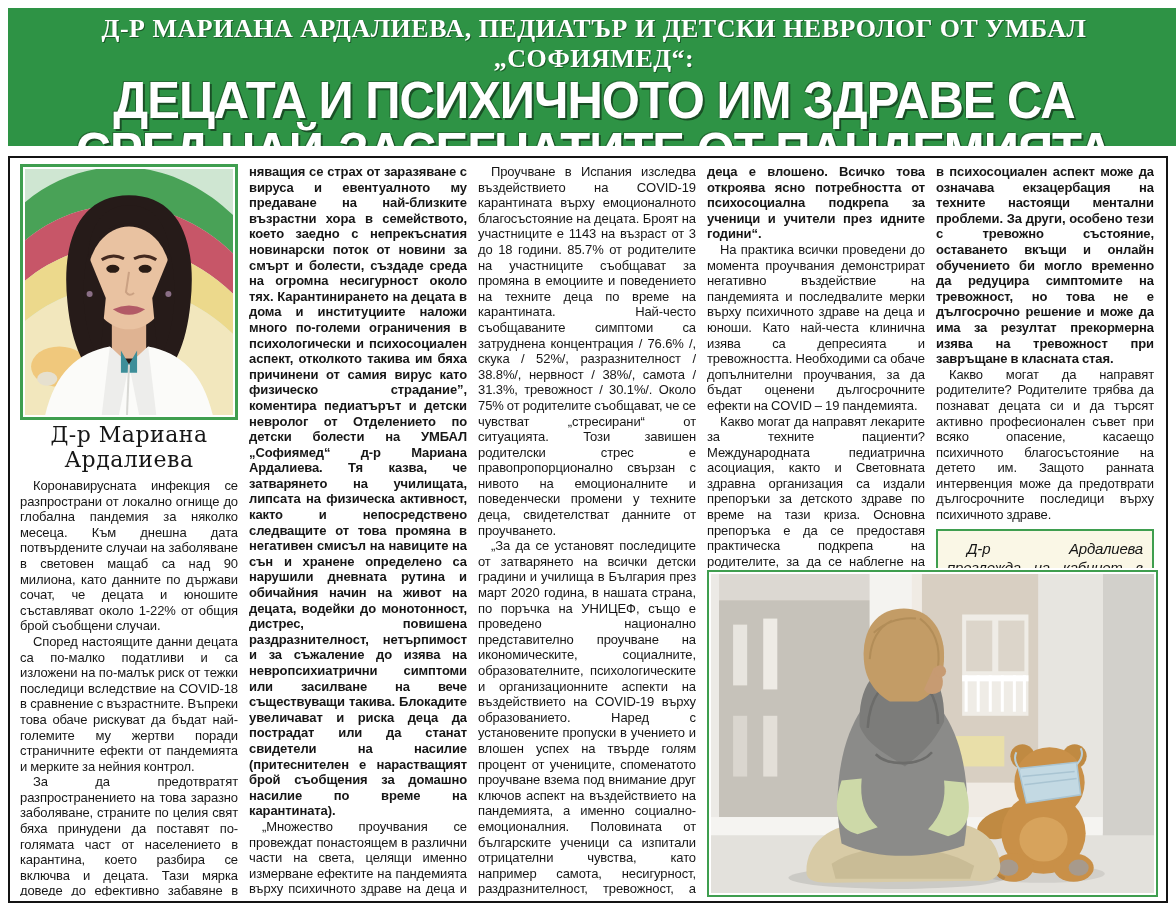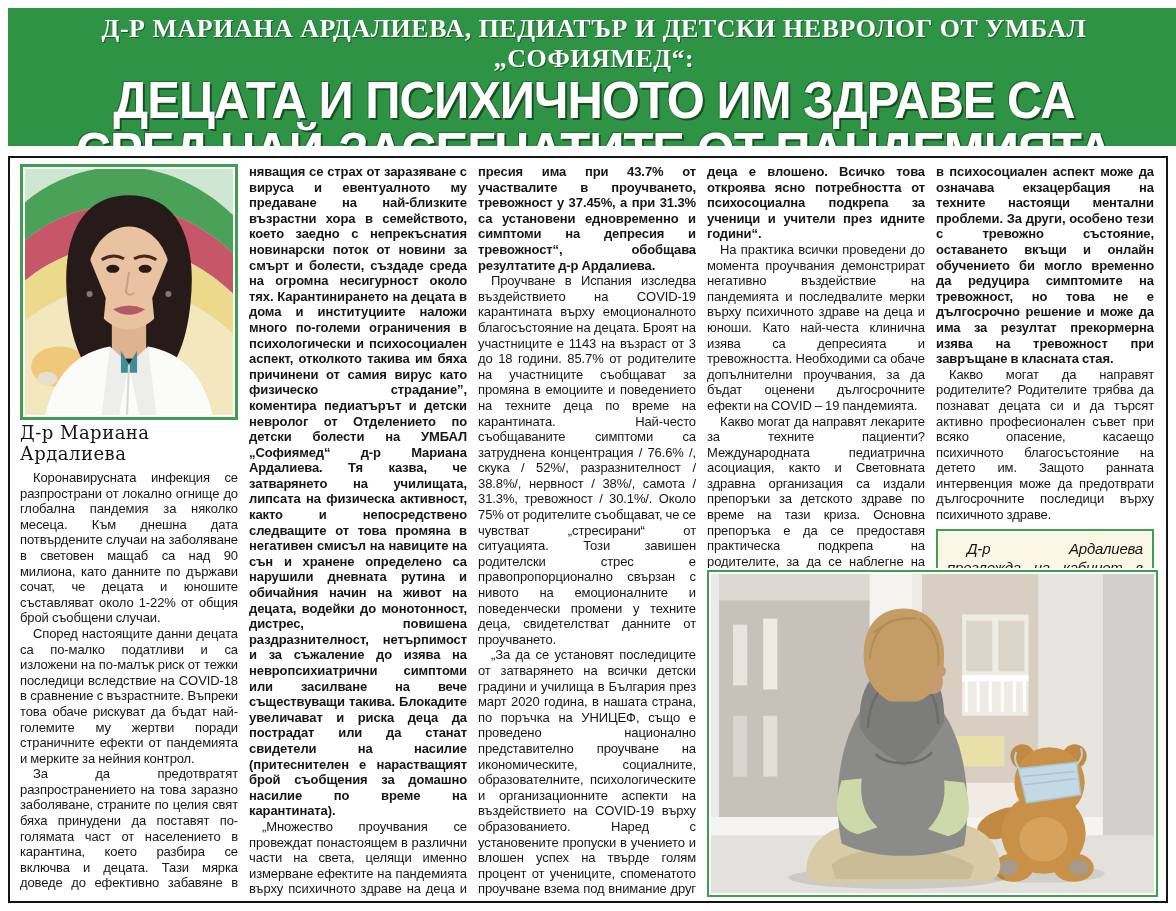--- a/index.html
+++ b/index.html
@@ -38,21 +38,21 @@
     text-indent:13px; letter-spacing:-0.1px; word-spacing:-0.4px;
   }
   .col p.cont { text-indent:0;font-weight:bold; }
   
   .photo-frame {
     border:3px solid #3f9e4f; background:#ffffff; padding:2px;
   }
   .doctor-photo { width:218px; height:256px; margin-bottom:2px; }
   .doctor-photo svg { display:block; width:100%; height:100%; }
   .caption {
-    font-family:"DejaVu Serif", serif; font-size:18px; 
+    font-family:"DejaVu Serif", serif; font-size:22px; text-align:center;
     margin:2px 0 6px 0; letter-spacing:.5px;
   }
   
   .info-box {
     margin-top:6px; border:2px solid #3f9e4f; background:#faf7e6;
     padding:8px 9px;
   }
   .info-box p {
     font-style:italic; font-size:15px; line-height:19.5px;
     text-indent:20px; text-align:justify; letter-spacing:-0.2px;
@@ -115,21 +115,20 @@
         <p>За да предотвратят разпространението на това заразно заболяване, страните по целия свят бяха принудени да поставят по-голямата част от населението в карантина, което разбира се включва и децата. Тази мярка доведе до ефективно забавяне в разпространението и прогресията на болестта. Множество други фактори обаче доведе със себе си COVID-19 пандемията.</p>
 
       </div>
 
       <div class="col">
         <p class="cont">няващия се страх от заразяване с вируса и евентуалното му предаване на най-близките възрастни хора в семейството, което заедно с непрекъснатия новинарски поток от новини за смърт и болести, създаде среда на огромна несигурност около тях. Карантинирането на децата в дома и институциите наложи много по-големи ограничения в психологически и психосоциален аспект, отколкото такива им бяха причинени от самия вирус като физическо страдание”, коментира педиатърът и детски невролог от Отделението по детски болести на УМБАЛ „Софиямед“ д-р Мариана Ардалиева. Тя казва, че затварянето на училищата, липсата на физическа активност, както и непосредствено следващите от това промяна в негативен смисъл на навиците на сън и хранене определено са нарушили дневната рутина и обичайния начин на живот на децата, водейки до монотонност, дистрес, повишена раздразнителност, нетърпимост и за съжаление до изява на невропсихиатрични симптоми или засилване на вече съществуващи такива. Блокадите увеличават и риска деца да пострадат или да станат свидетели на насилие (притеснителен е нарастващият брой съобщения за домашно насилие по време на карантината).</p>
         <p>„Множество проучвания се провеждат понастоящем в различни части на света, целящи именно измерване ефектите на пандемията върху психичното здраве на деца и подрастващи. Едно от първите е проведено в Китай, където най-рано бяха наложени строги мерки. То обхваща 8079 ученици, при които е направена оценка за наличие на симптоми на депресия и тревожност. За целта са използвани въпросници Patient Health Questionnaire (PHQ-9) и Generalized Anxiety Disorder (GAD-7). Според крайните данни симптоми на де-</p>
       </div>
 
       <div class="col">
-        <p class="cont">пресия има при 43.7% от участвалите в проучването, тревожност у 37.45%, а при 31.3% са установени едновременно и симптоми на депресия и тревожност“, обобщава резултатите д-р Ардалиева.</p>
         <p>Проучване в Испания изследва въздействието на COVID-19 карантината върху емоционалното благосъстояние на децата. Броят на участниците е 1143 на възраст от 3 до 18 години. 85.7% от родителите на участниците съобщават за промяна в емоциите и поведението на техните деца по време на карантината. Най-често съобщаваните симптоми са затруднена концентрация / 76.6% /, скука / 52%/, разразнителност / 38.8%/, нервност / 38%/, самота / 31.3%, тревожност / 30.1%/. Около 75% от родителите съобщават, че се чувстват „стресирани“ от ситуацията. Този завишен родителски стрес е правопропорционално свързан с нивото на емоционалните и поведенчески промени у техните деца, свидетелстват данните от проучването.</p>
         <p>„За да се установят последиците от затварянето на всички детски градини и училища в България през март 2020 година, в нашата страна, по поръчка на УНИЦЕФ, също е проведено национално представително проучване на икономическите, социалните, образователните, психологическите и организационните аспекти на въздействието на COVID-19 върху образованието. Наред с установените пропуски в учението и влошен успех на твърде голям процент от учениците, споменатото проучване взема под внимание друг ключов аспект на въздействието на пандемията, а именно социално-емоционалния. Половината от българските ученици са изпитали отрицателни чувства, като например самота, несигурност, раздразнителност, тревожност, а над 35% от родителите преценяват, че психичното здраве на техните</p>
       </div>
 
       <div class="col col-4">
         <p class="cont">деца е влошено. Всичко това откроява ясно потребността от психосоциална подкрепа за ученици и учители през идните години“.</p>
         <p>На практика всички проведени до момента проучвания демонстрират негативно въздействие на пандемията и последвалите мерки върху психичното здраве на деца и юноши. Като най-честа клинична изява са депресията и тревожността. Необходими са обаче допълнителни проучвания, за да бъдат оценени дългосрочните ефекти на COVID – 19 пандемията.</p>
         <p>Какво могат да направят лекарите за техните пациенти? Международната педиатрична асоциация, както и Световната здравна организация са издали препоръки за детското здраве по време на тази криза. Основна препоръка е да се предоставя практическа подкрепа на родителите, за да се наблегне на важността от пълноценна грижа за насърчаване на психичното благосъстояние на децата. За някои младежи влиянието на COVID-19</p>
       </div>
 

